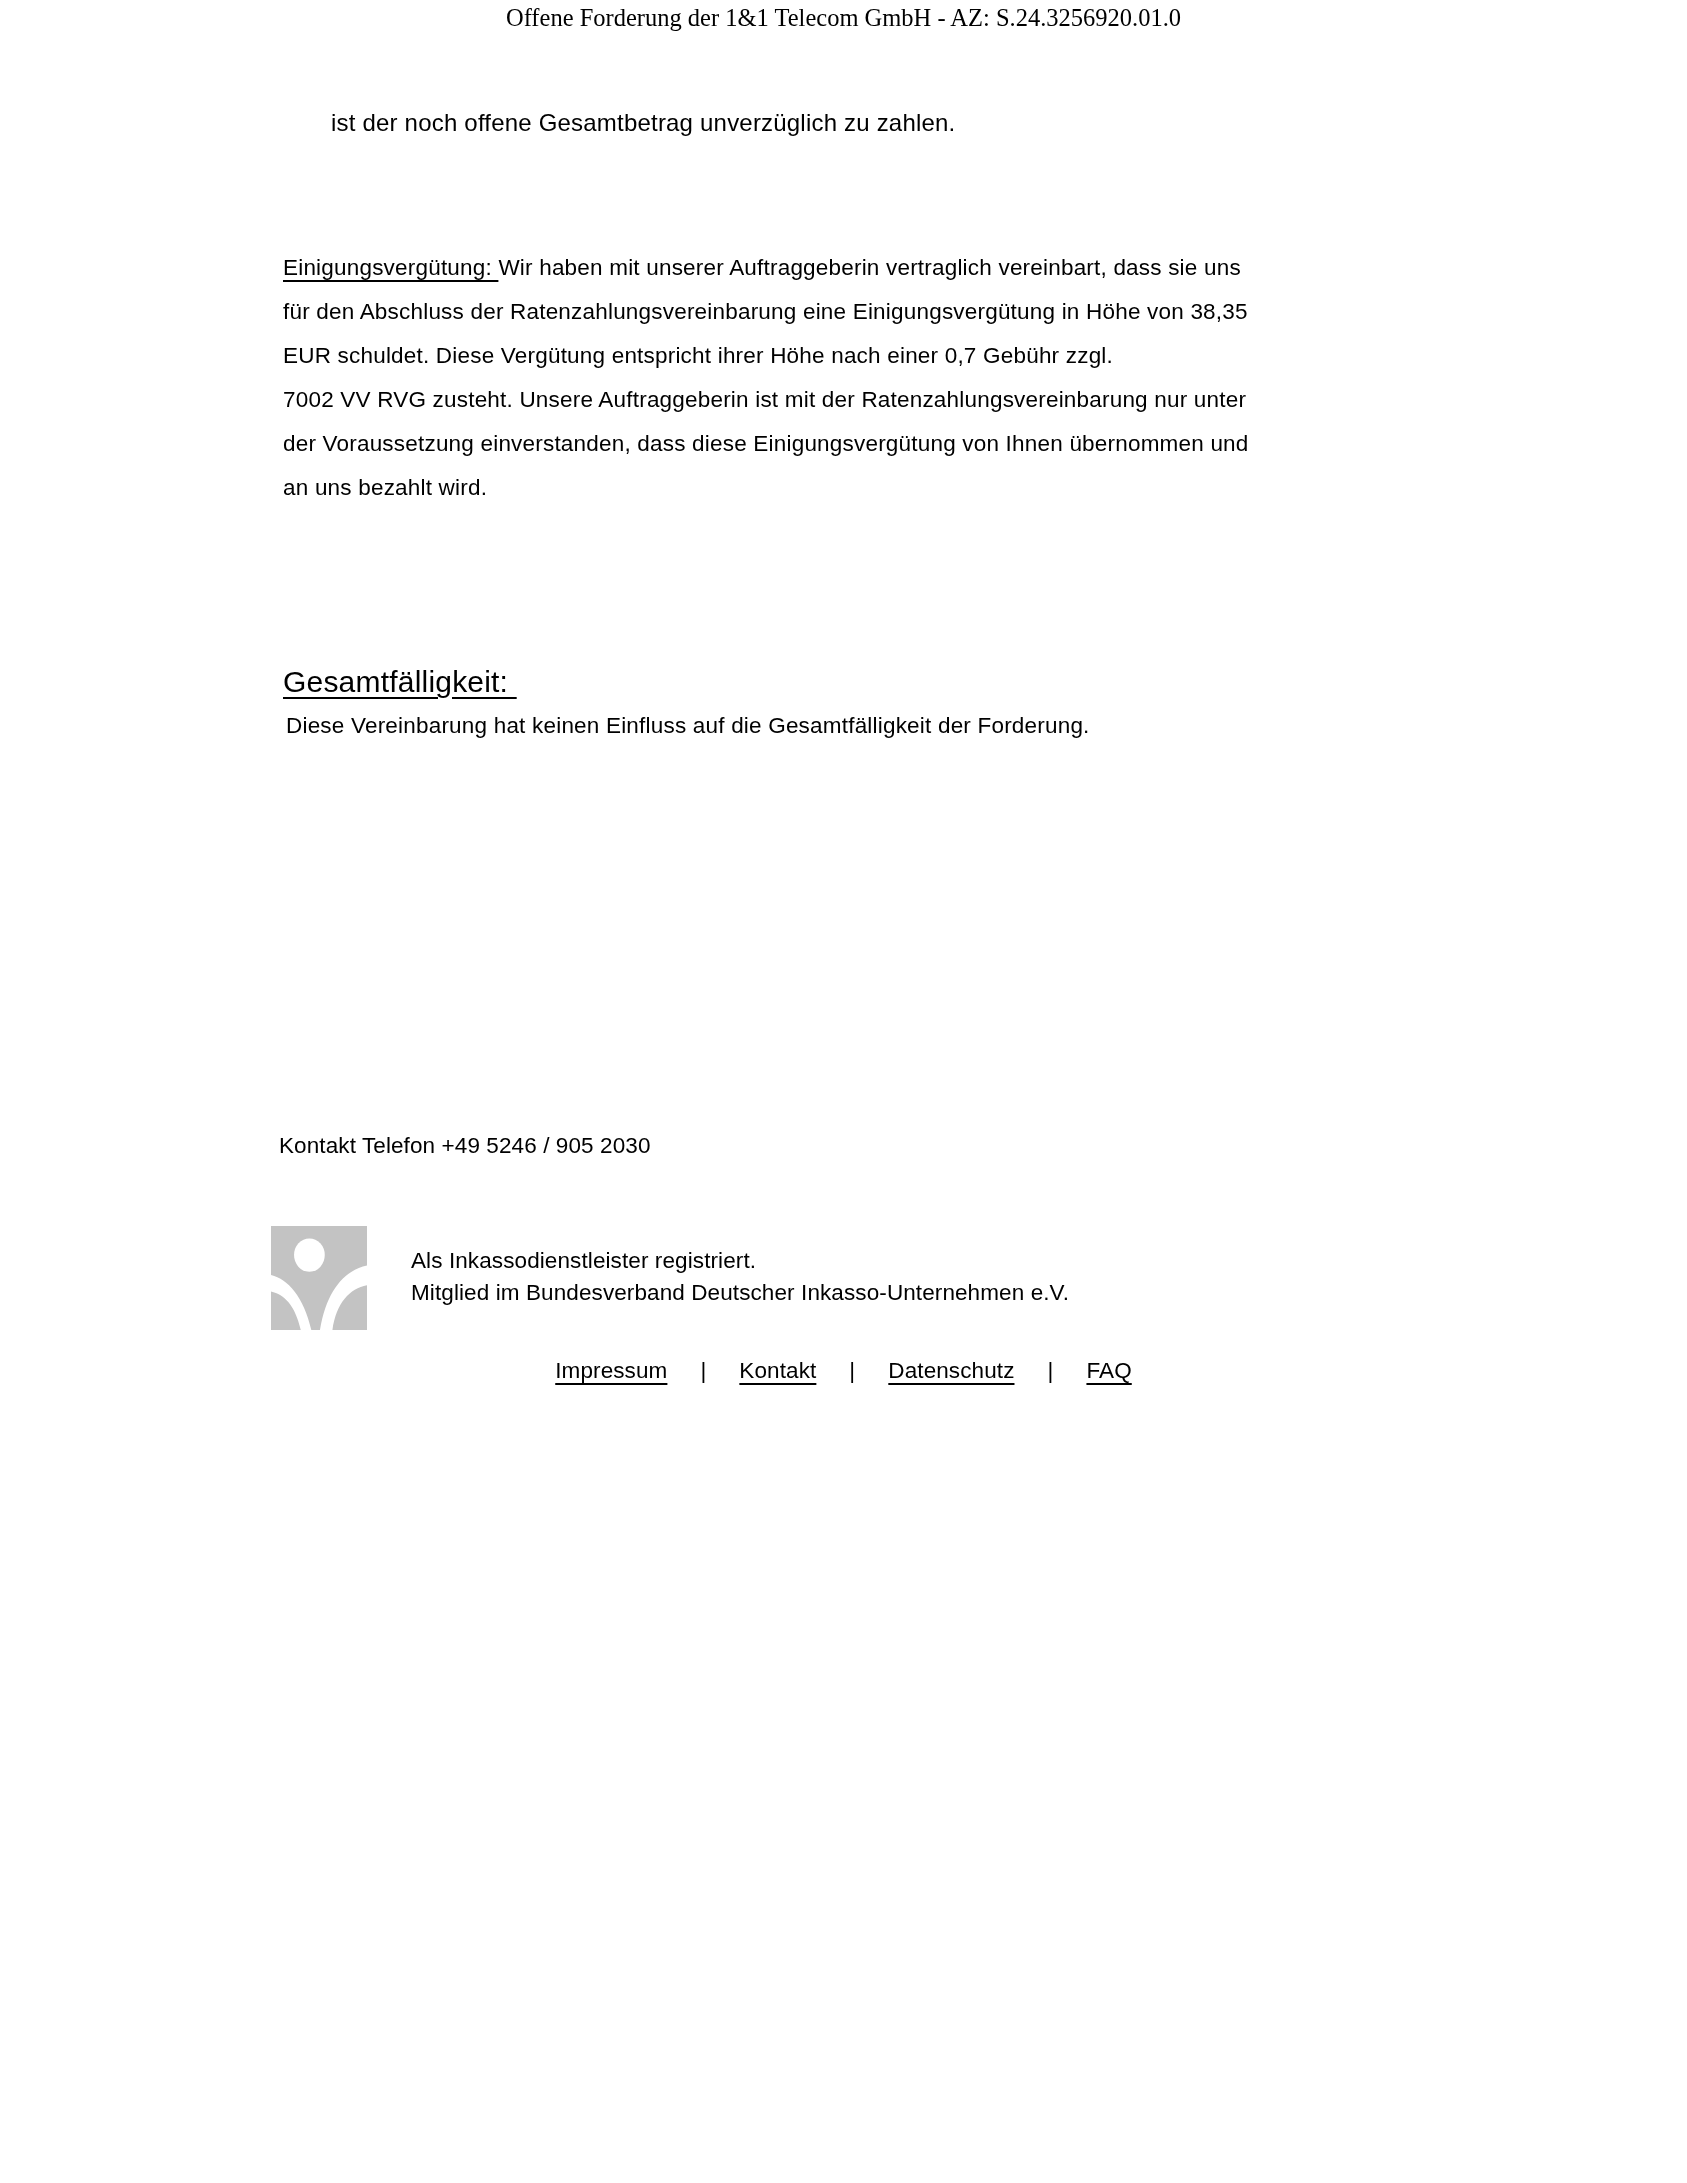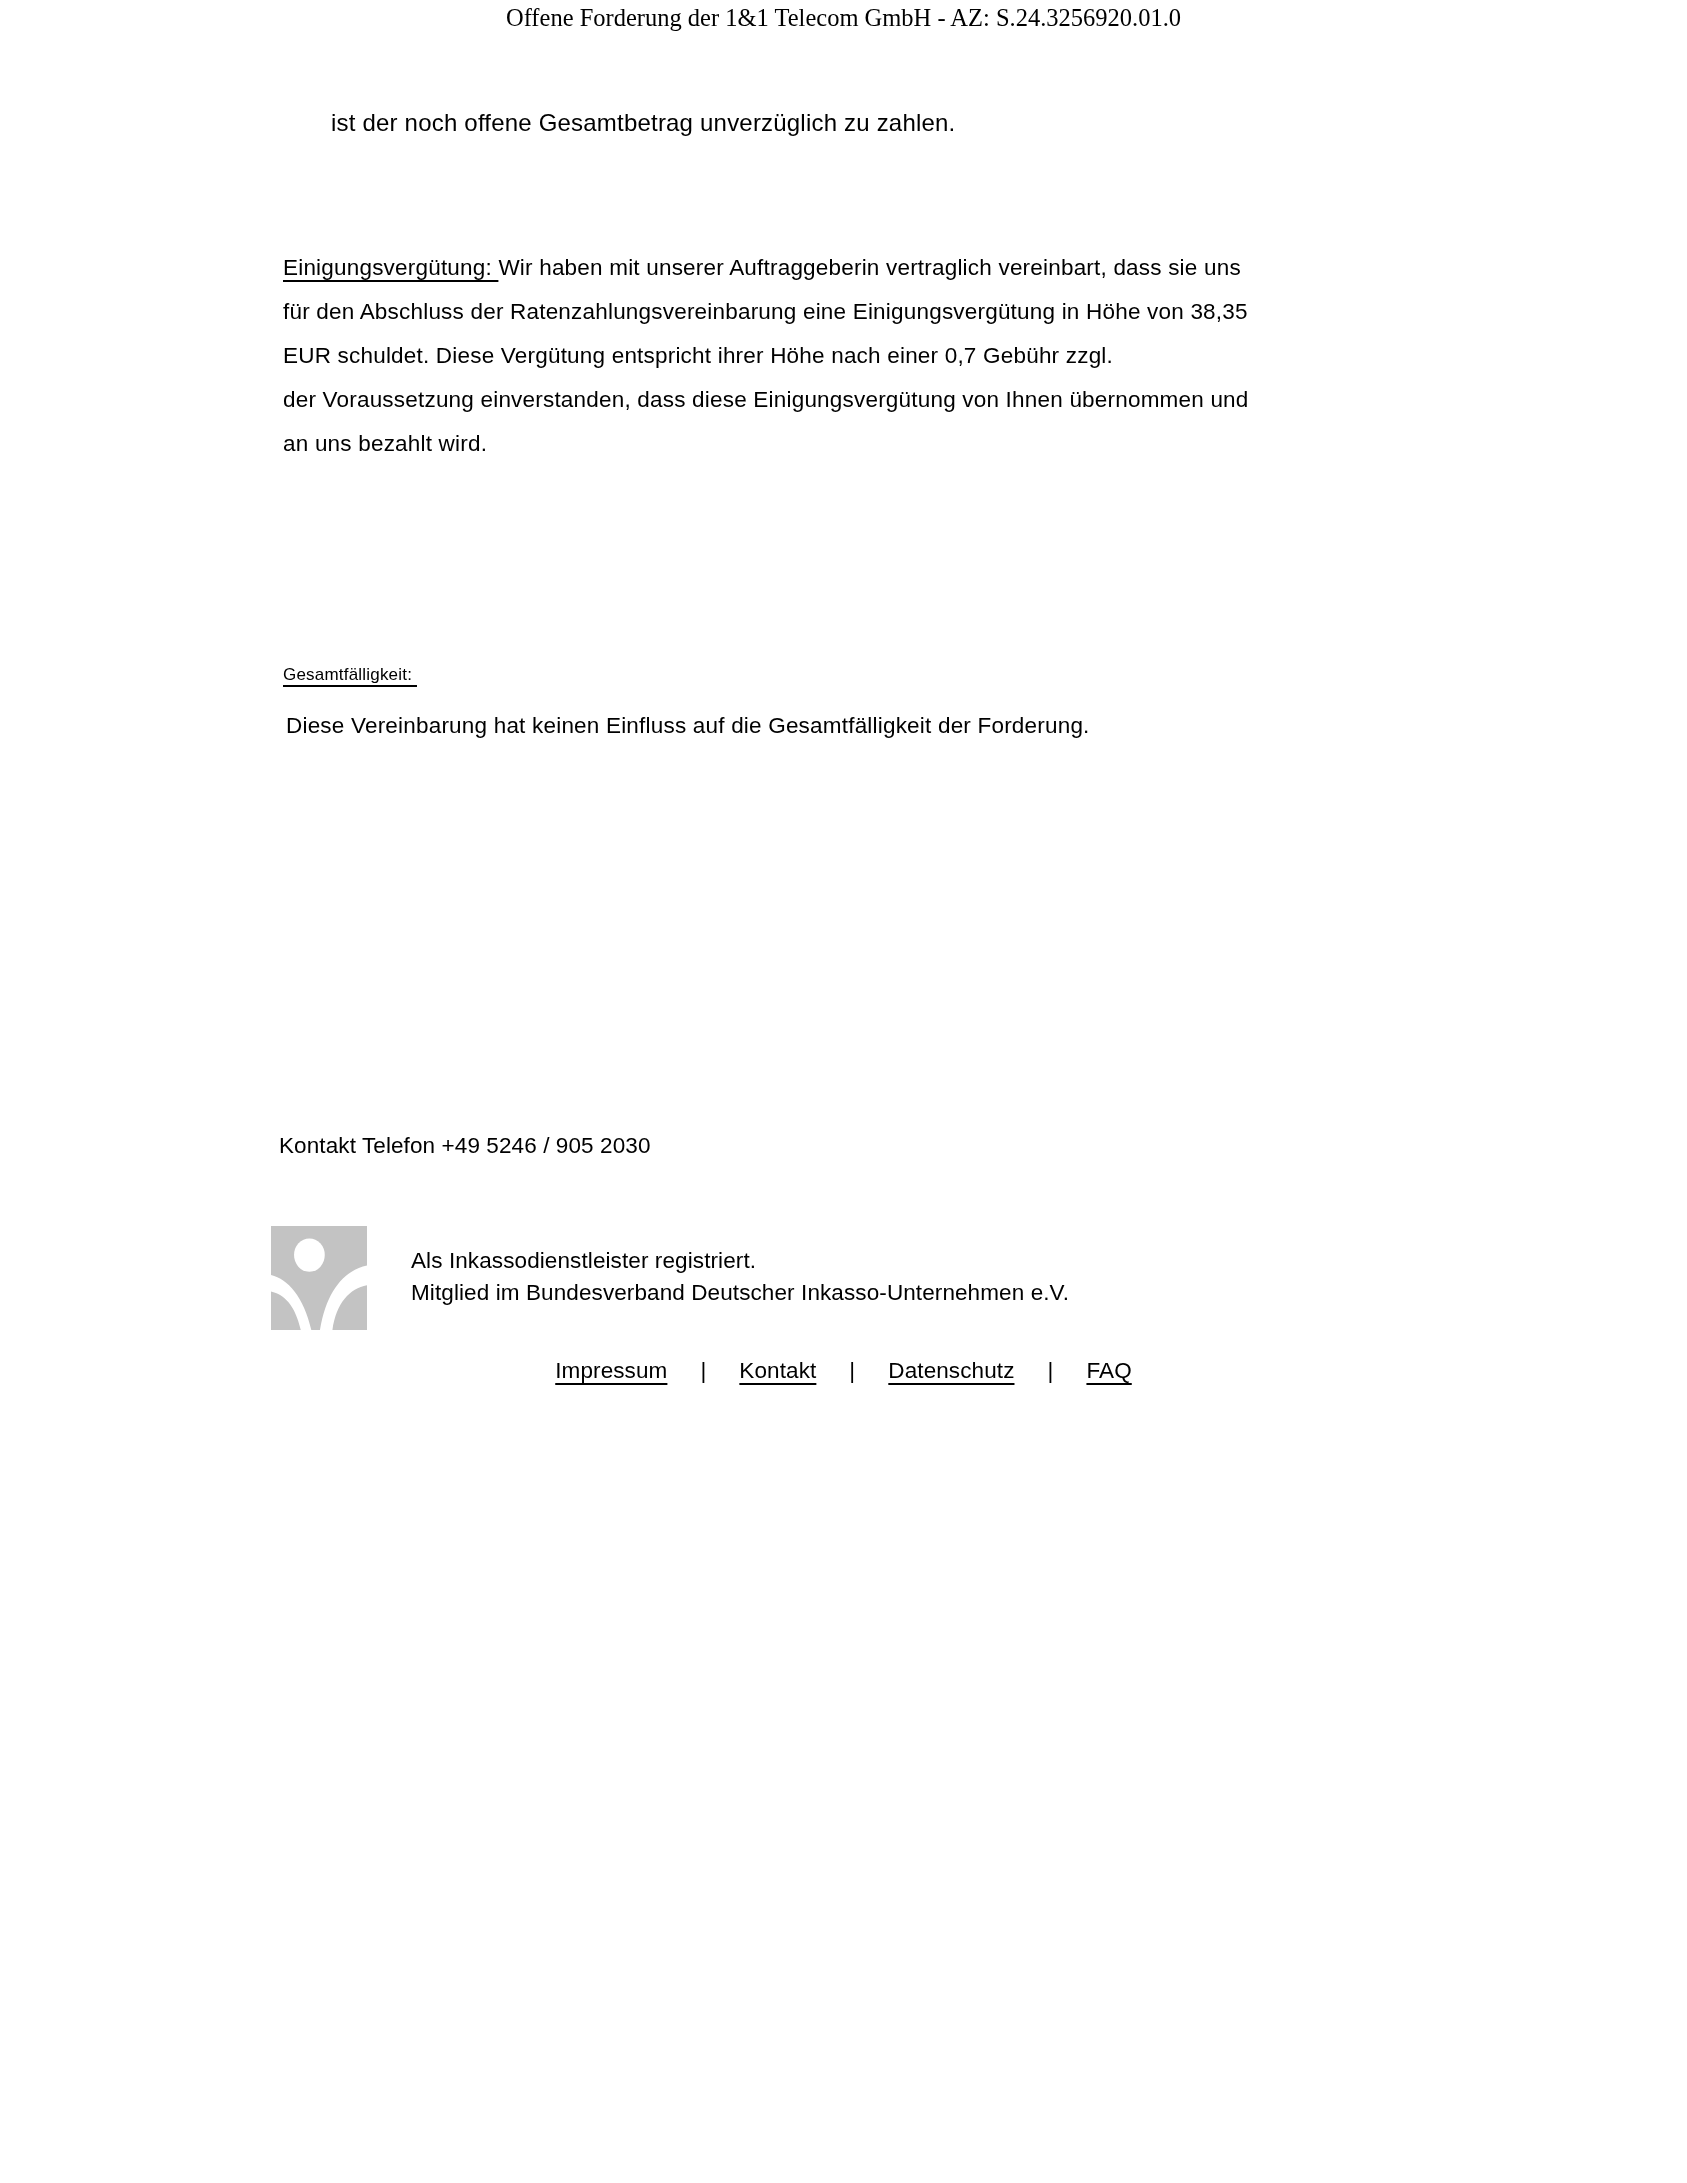--- a/index.html
+++ b/index.html
@@ -48,21 +48,21 @@
   .u {
     text-decoration: underline;
     text-decoration-thickness: 1.7px;
     text-underline-offset: 4.6px;
     margin-top: 26px;
   }
   .h2 {
     position: absolute;
     top: 639px;
     left: 283px;
-    font-size: 17px;
+    font-size: 30px;
     letter-spacing: 0.2px;
     white-space: nowrap;
   }
   .s2 {
     position: absolute;
     top: 713px;
     left: 286px;
     font-size: 22.5px;
     letter-spacing: 0.2px;
     white-space: nowrap;
@@ -130,20 +130,21 @@
 <div class="page">
 
   <div class="print-header print-serif">Offene Forderung der 1&amp;1 Telecom GmbH - AZ: S.24.3256920.01.0</div>
 
   <div class="intro">ist der noch offene Gesamtbetrag unverzüglich zu zahlen.</div>
 
   <div class="para">
     <div><span class="u">Einigungsvergütung:&nbsp;</span><span>Wir haben mit unserer Auftraggeberin vertraglich vereinbart, dass sie uns</span></div>
     <div>für den Abschluss der Ratenzahlungsvereinbarung eine Einigungsvergütung in Höhe von 38,35</div>
     <div>EUR schuldet. Diese Vergütung entspricht ihrer Höhe nach einer 0,7 Gebühr zzgl.</div>
+    <div>7002 VV RVG zusteht. Unsere Auftraggeberin ist mit der Ratenzahlungsvereinbarung nur unter</div>
     <div>der Voraussetzung einverstanden, dass diese Einigungsvergütung von Ihnen übernommen und</div>
     <div>an uns bezahlt wird.</div>
   </div>
 
   <div class="h2 u">Gesamtfälligkeit:&nbsp;</div>
 
   <div class="s2">Diese Vereinbarung hat keinen Einfluss auf die Gesamtfälligkeit der Forderung.</div>
 
 
   <div class="contact">

